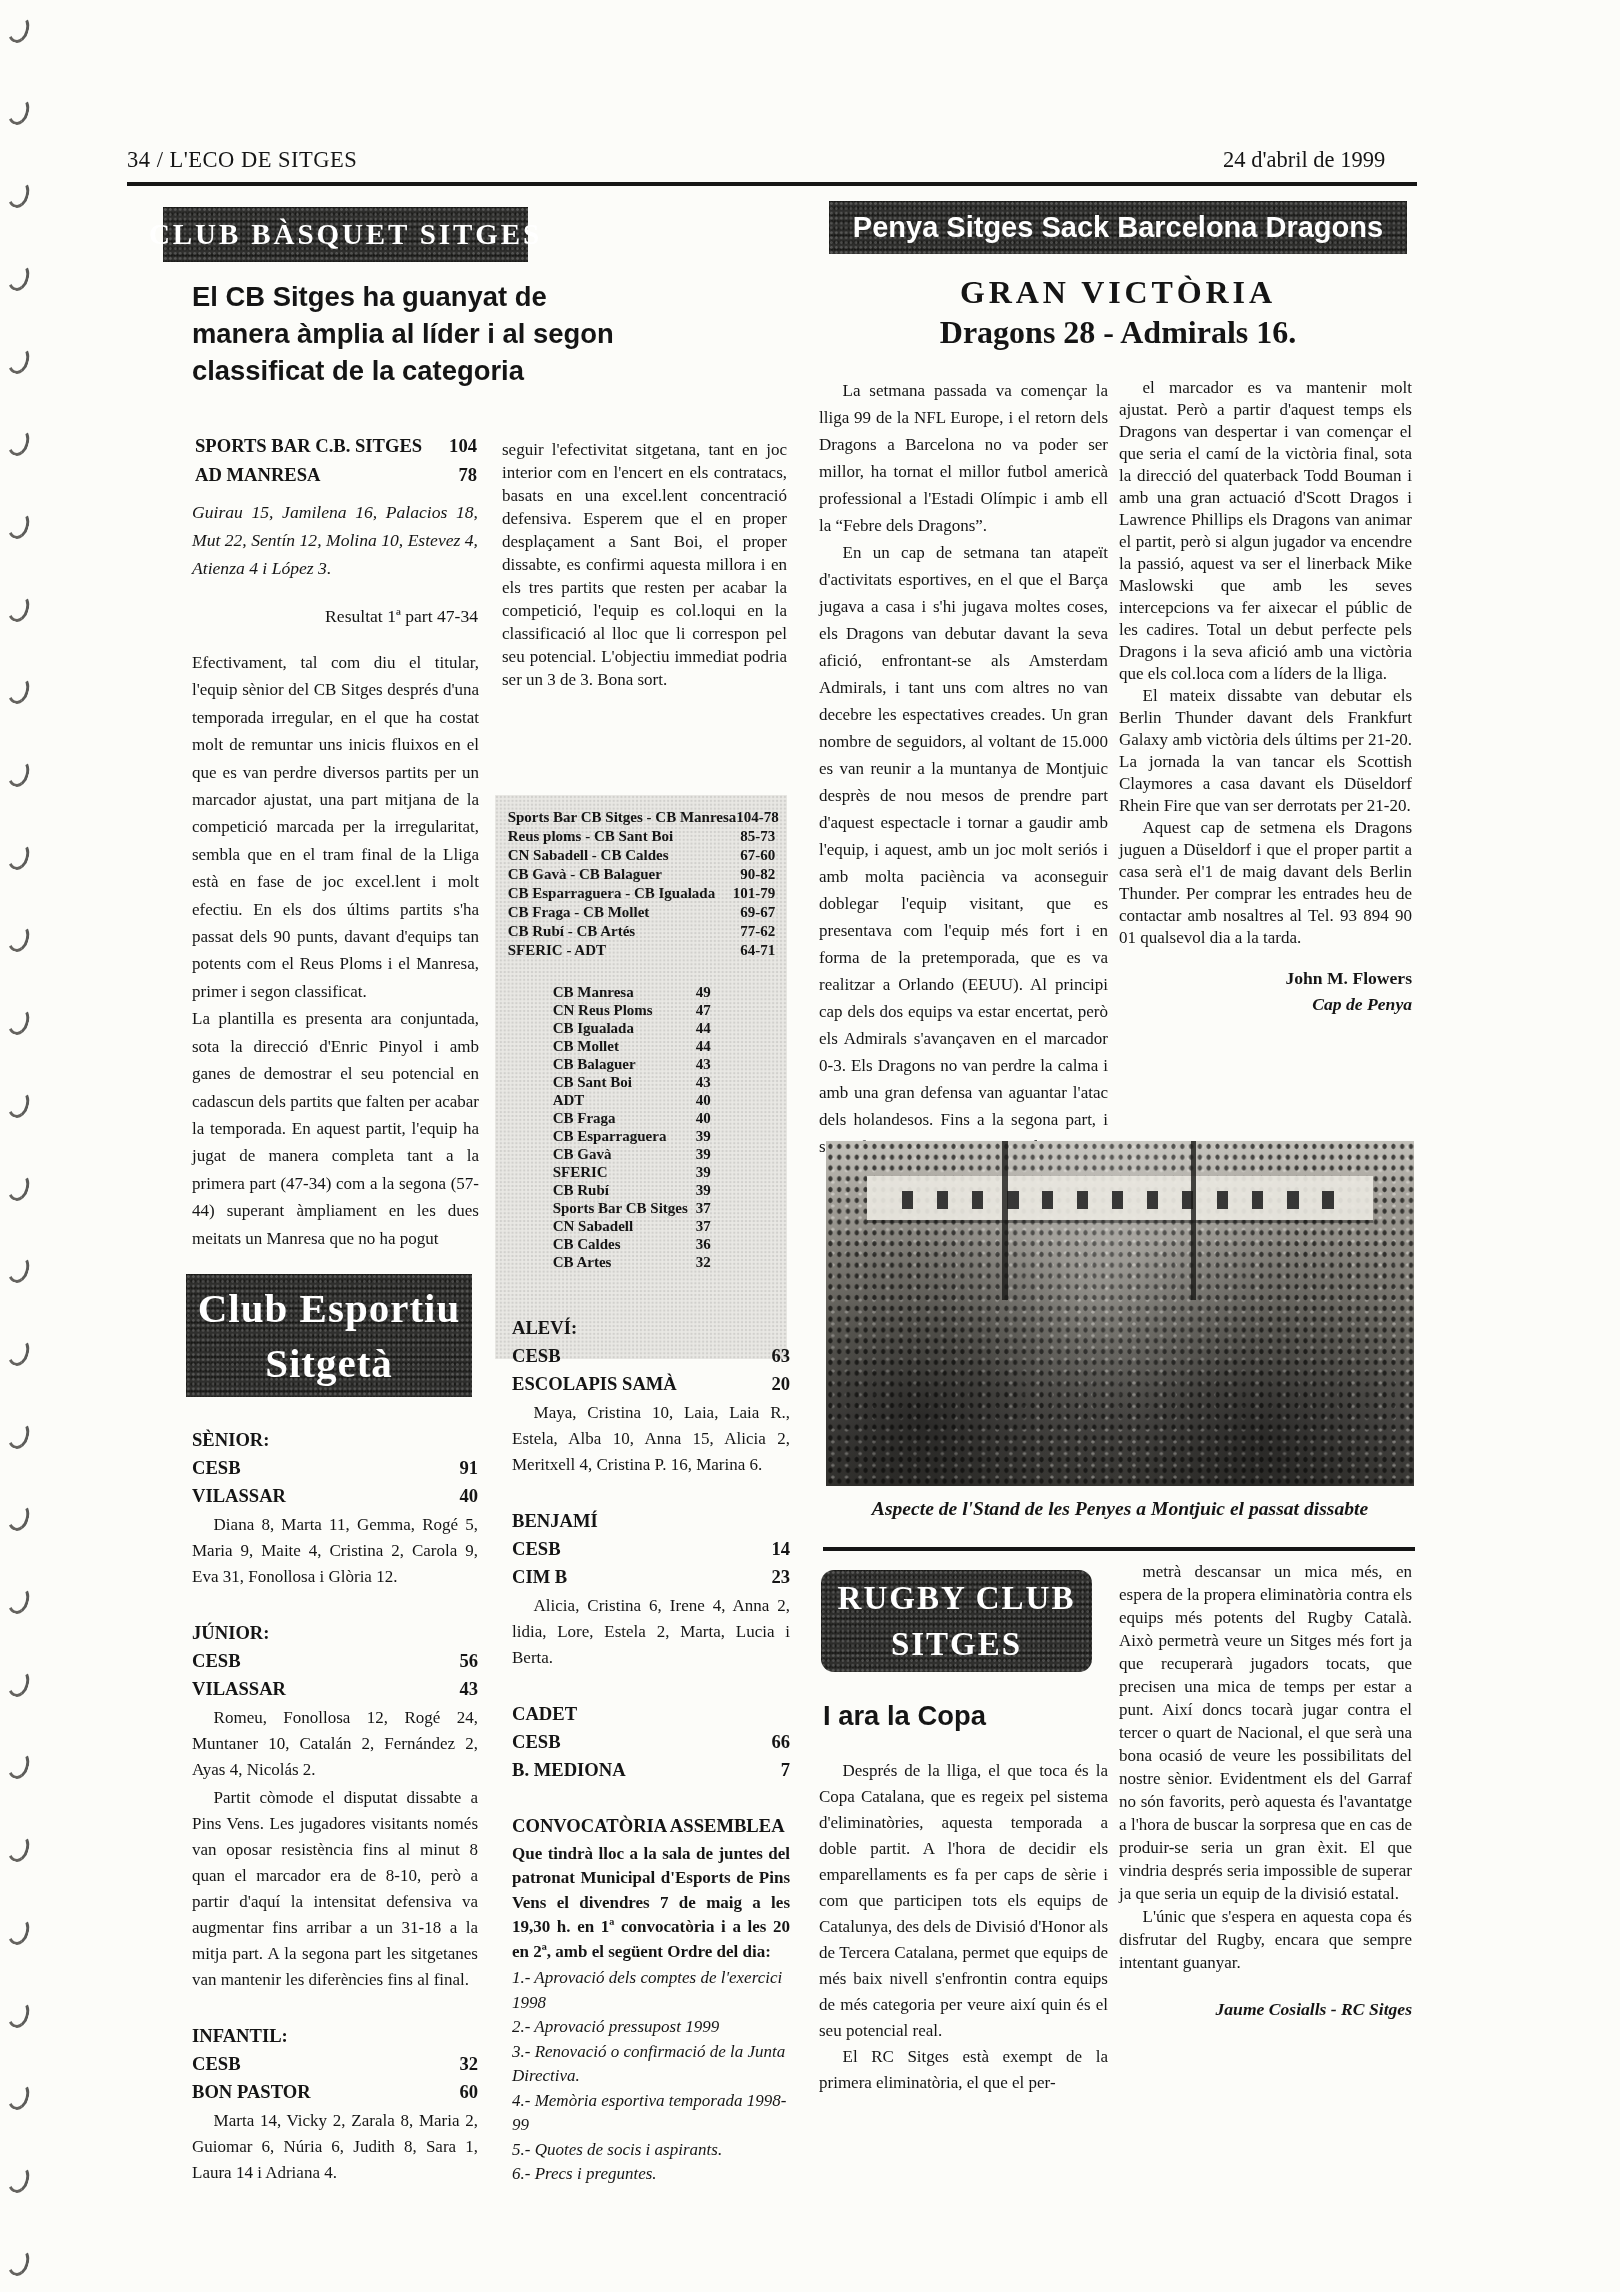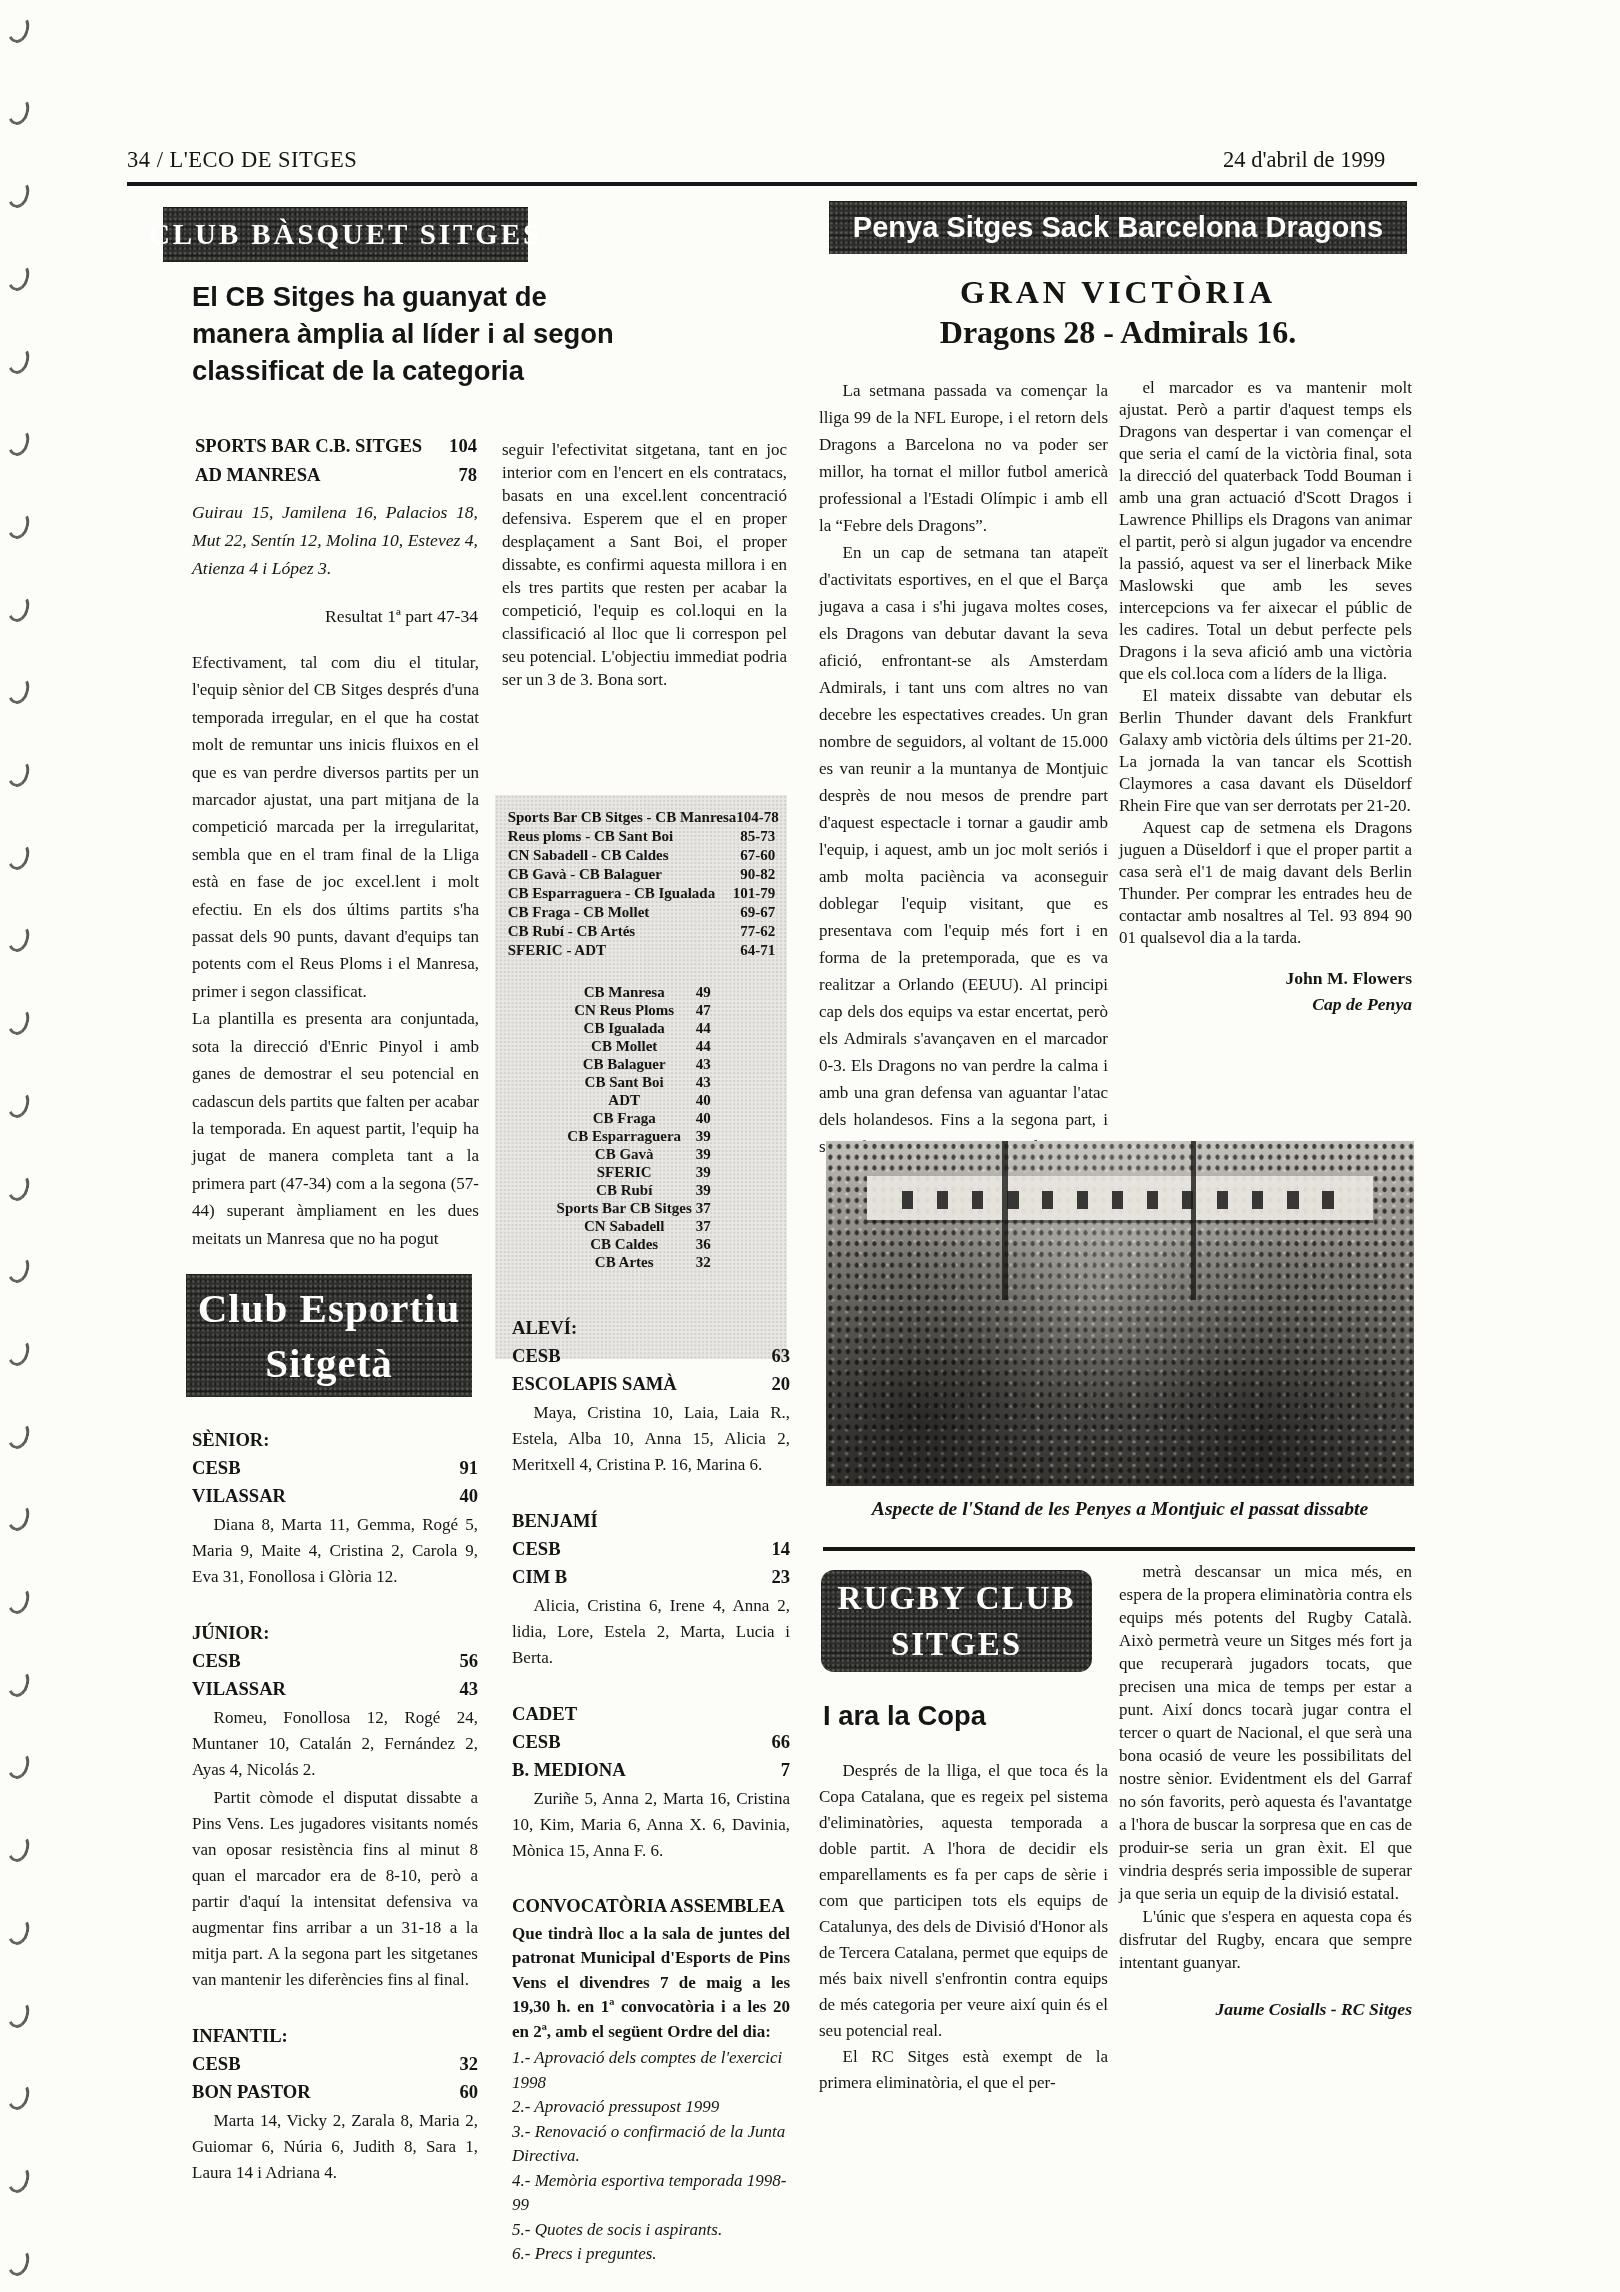--- a/index.html
+++ b/index.html
@@ -56,21 +56,21 @@
     font-size:17px; line-height:23px; }
 
   
   .results-box { position:absolute; left:495px; top:749px; width:292px; height:564px;
     box-sizing:border-box; padding:12.7px 11.8px 9.8px 12.7px;
     background-color:#e9e8e4;
     background-image:radial-gradient(rgba(0,0,0,.10) 1px, transparent 1.6px);
     background-size:3.9px 3.9px;
     font-weight:bold; font-size:15px;margin-top:46px; }
   .res-row { display:flex; justify-content:space-between; line-height:19px; white-space:nowrap; }
-  .stand-rows { margin-top:23.5px;text-align:center; }
+  .stand-rows { margin-top:23.5px; }
   .stand-row { display:flex; line-height:18px; padding-left:45px; white-space:nowrap; }
   .stand-row .t { width:143px; }
 
   
   .py-head { position:absolute; left:829px; top:272px; width:578px; text-align:center;
     font-weight:bold; font-size:32px; line-height:40px; }
   .py-head .l1 { letter-spacing:3.9px; }
   .py-col1 { position:absolute; left:819px; top:377px; width:289px;
     font-size:17px; line-height:27px; }
   .py-col2 { position:absolute; left:1119px; top:377px; width:293px;
@@ -398,21 +398,20 @@
     <div class="sec">
       <div class="sec-title">CADET</div>
       <div class="score-row">
           <span>CESB</span>
           <span>66</span>
         </div>
       <div class="score-row">
           <span>B. MEDIONA</span>
           <span>7</span>
         </div>
-      <p class="sec-text">Zuriñe 5, Anna 2, Marta 16, Cristina 10, Kim, Maria 6, Anna X. 6, Davinia, Mònica 15, Anna F. 6.</p>
     </div>
     <div class="sec">
       <div class="assembly-title">CONVOCATÒRIA ASSEMBLEA</div>
       <p class="assembly-intro"><span>Que tindrà lloc a la sala de juntes del patronat Municipal d'Esports de Pins Vens el divendres 7 de maig a les 19,30 h. en 1ª convocatòria i a les 20 en 2ª, amb el següent </span><span>Ordre del dia:</span></p>
       <div class="assembly-items">
         <div>1.- Aprovació dels comptes de l'exercici 1998</div>
         <div>2.- Aprovació pressupost 1999</div>
         <div>3.- Renovació o confirmació de la Junta Directiva.</div>
         <div>4.- Memòria esportiva temporada 1998-99</div>
         <div>5.- Quotes de socis i aspirants.</div>

